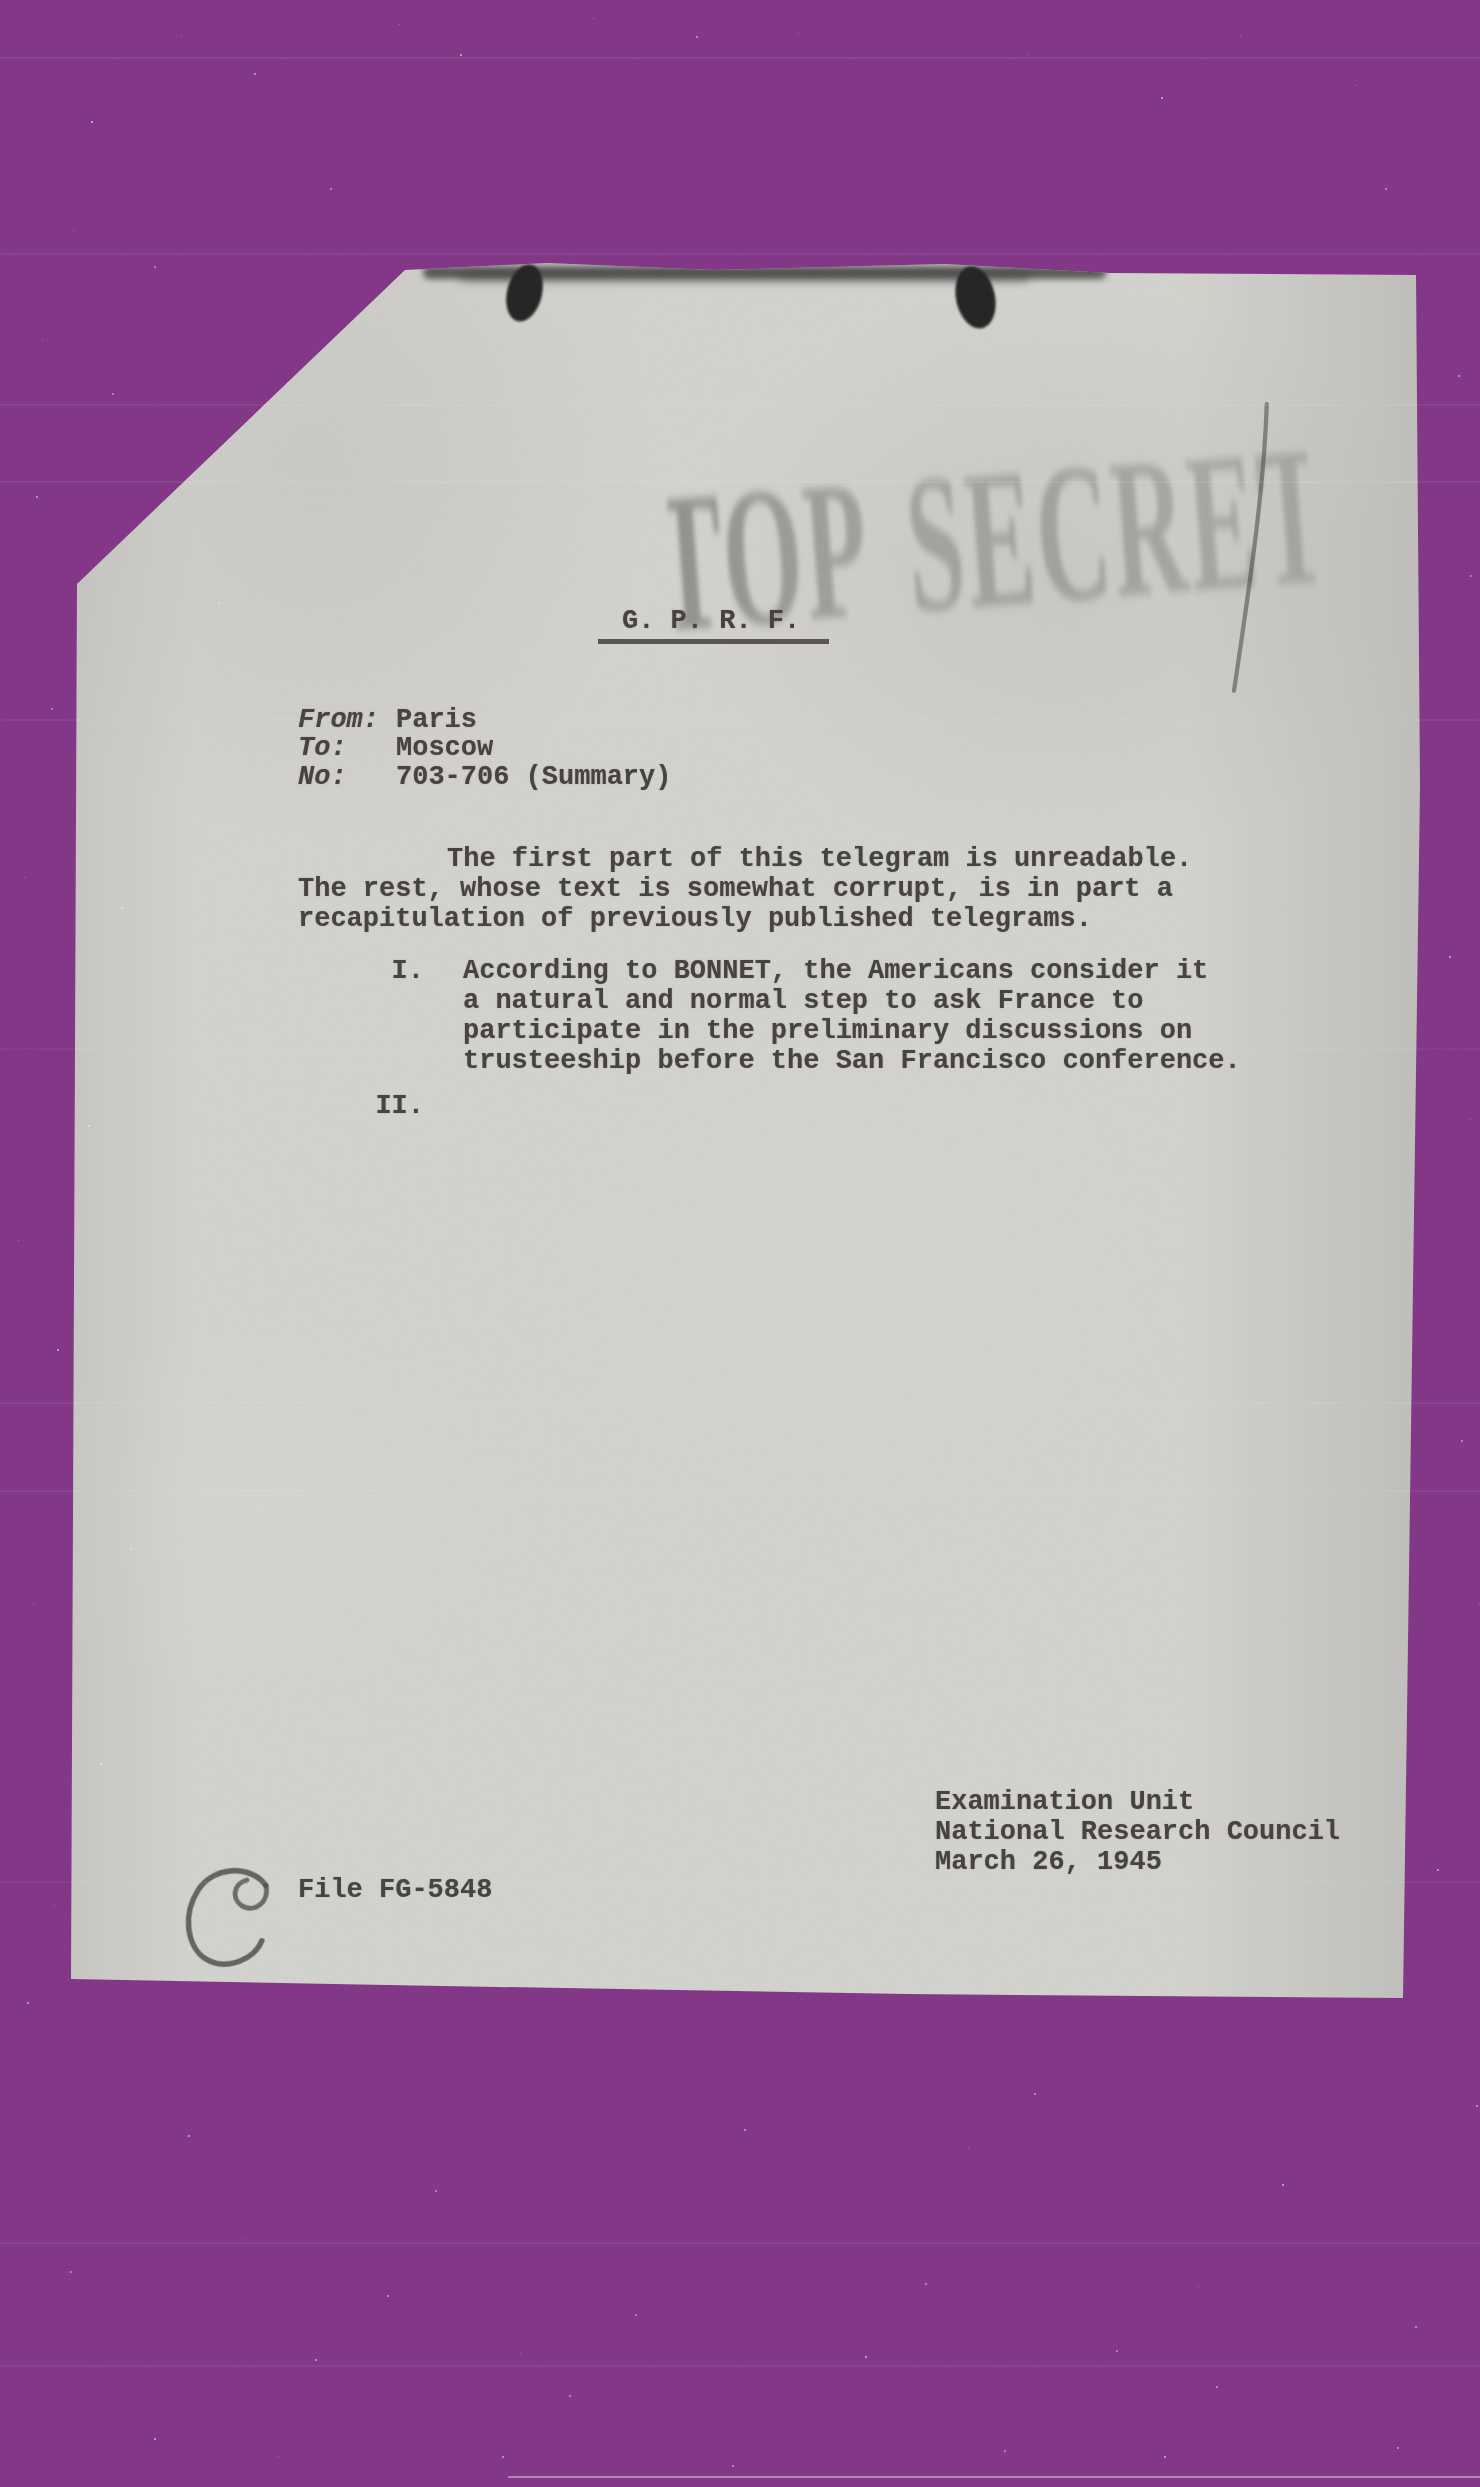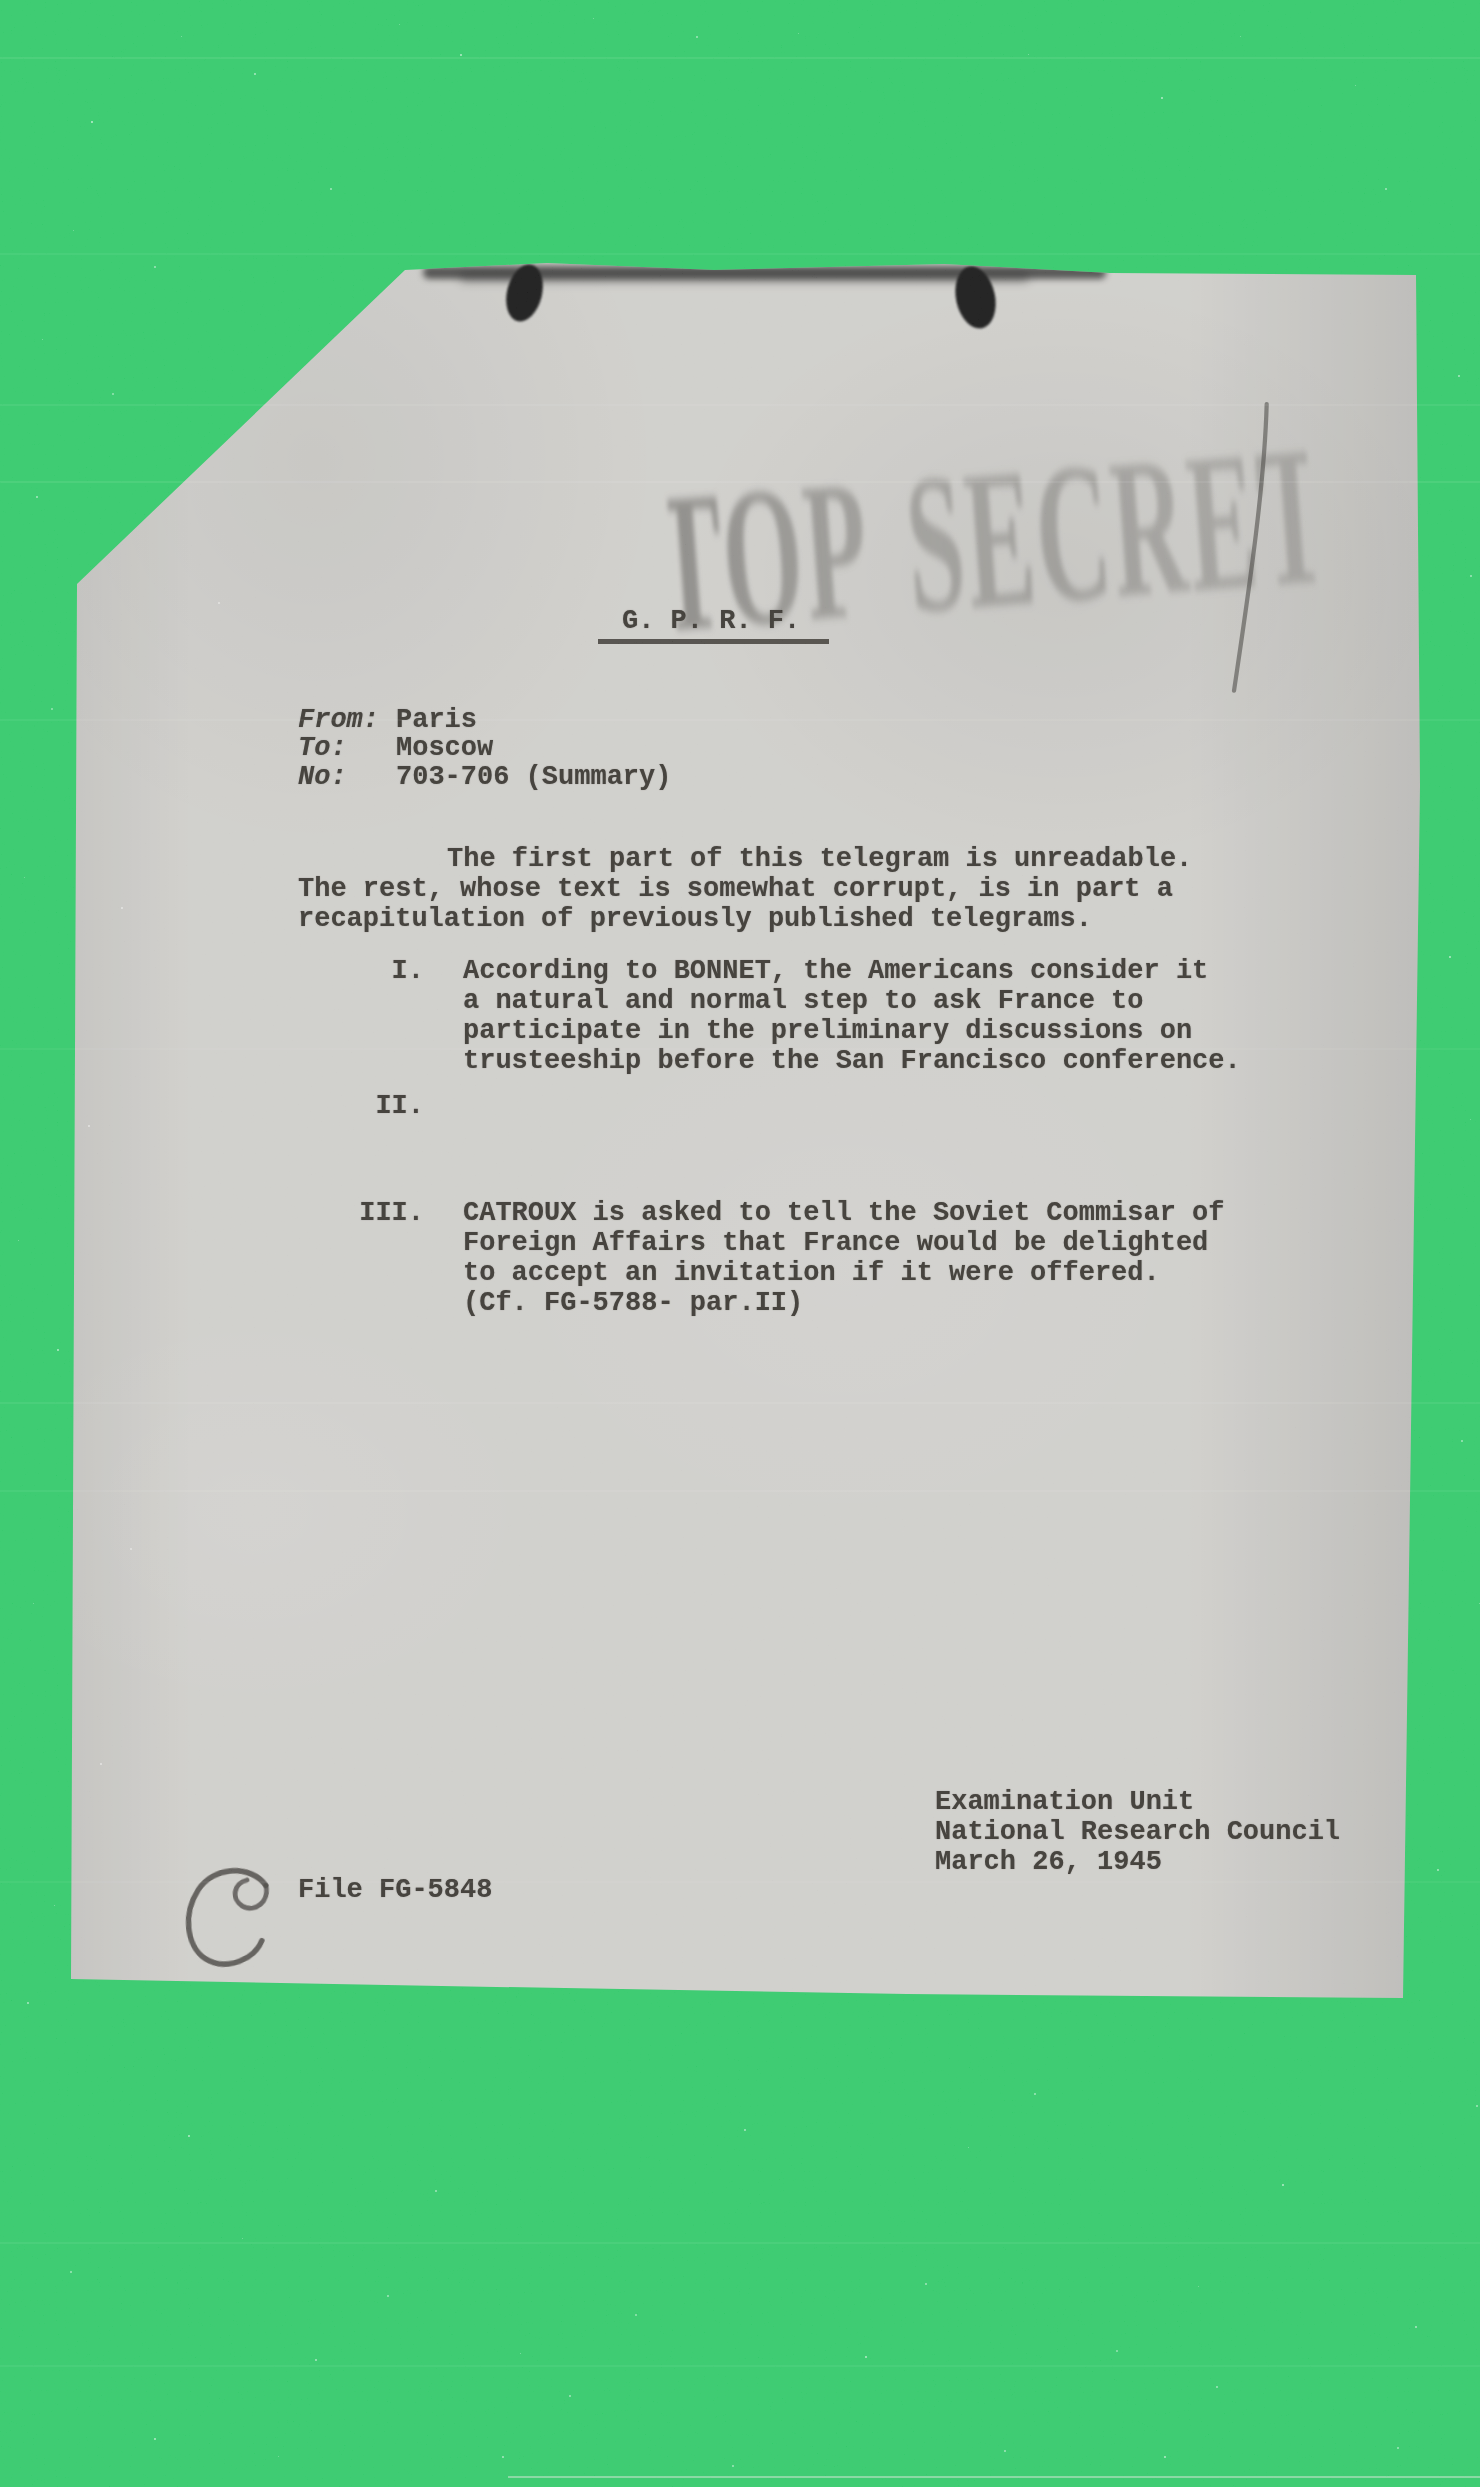--- a/index.html
+++ b/index.html
@@ -1,16 +1,16 @@
 <!DOCTYPE html>
 <html style="font-size:9.7px"><head>
 <meta charset="utf-8">
 <style>
   html,body{margin:0;padding:0;background:#050505;}
-  .stage{position:relative;width:1481px;height:2487px;overflow:hidden;background:#22c55e;
+  .stage{position:relative;width:1481px;height:2487px;overflow:hidden;background:#701a75;
          font-family:"Liberation Mono","DejaVu Sans Mono",monospace;}
 
   
   .speck{position:absolute;top:0;left:0;width:1.8px;height:1.8px;border-radius:50%;background:transparent;z-index:2;}
   .s1{box-shadow:91px 121px rgba(255,255,255,.65),254px 73px rgba(255,255,255,.55),460px 54px rgba(255,255,255,.6),
       696px 36px rgba(255,255,255,.5),1161px 97px rgba(255,255,255,.6),1385px 188px rgba(255,255,255,.5),
       1458px 375px rgba(255,255,255,.55),1470px 575px rgba(255,255,255,.5),1449px 956px rgba(255,255,255,.6),
       1461px 1440px rgba(255,255,255,.5),1437px 1869px rgba(255,255,255,.55),1476px 2105px rgba(255,255,255,.5),
       36px 496px rgba(255,255,255,.55),121px 907px rgba(255,255,255,.5),57px 1349px rgba(255,255,255,.6),
       100px 1763px rgba(255,255,255,.5),27px 2002px rgba(255,255,255,.55),188px 2135px rgba(255,255,255,.6),
@@ -162,27 +162,20 @@
     <div class="type item item1">
       <span class="numeral">I.</span>
       <div class="itext">According to BONNET, the Americans consider it
 a natural and normal step to ask France to
 participate in the preliminary discussions on
 trusteeship before the San Francisco conference.</div>
     </div>
     <div class="type item item2">
       <span class="numeral">II.</span>
     </div>
-    <div class="type item item3">
-      <span class="numeral">III.</span>
-      <div class="itext">CATROUX is asked to tell the Soviet Commisar of
-Foreign Affairs that France would be delighted
-to accept an invitation if it were offered.
-(Cf. FG-5788- par.II)</div>
-    </div>
 
     <div class="type footer-right">
       <div>Examination Unit</div>
       <div>National Research Council</div>
       <div>March 26, 1945</div>
     </div>
 
     <div class="type file-number">File FG-5848</div>
 
     <svg class="c-mark" viewBox="0 0 180 185">

